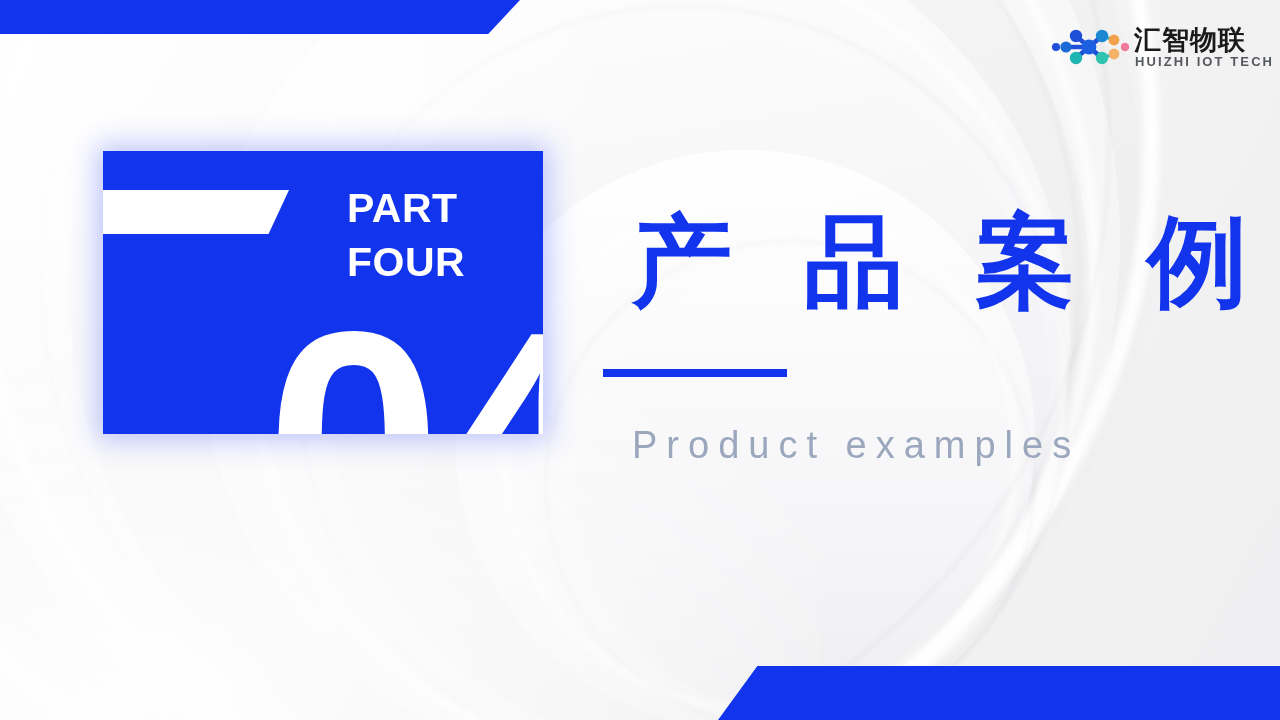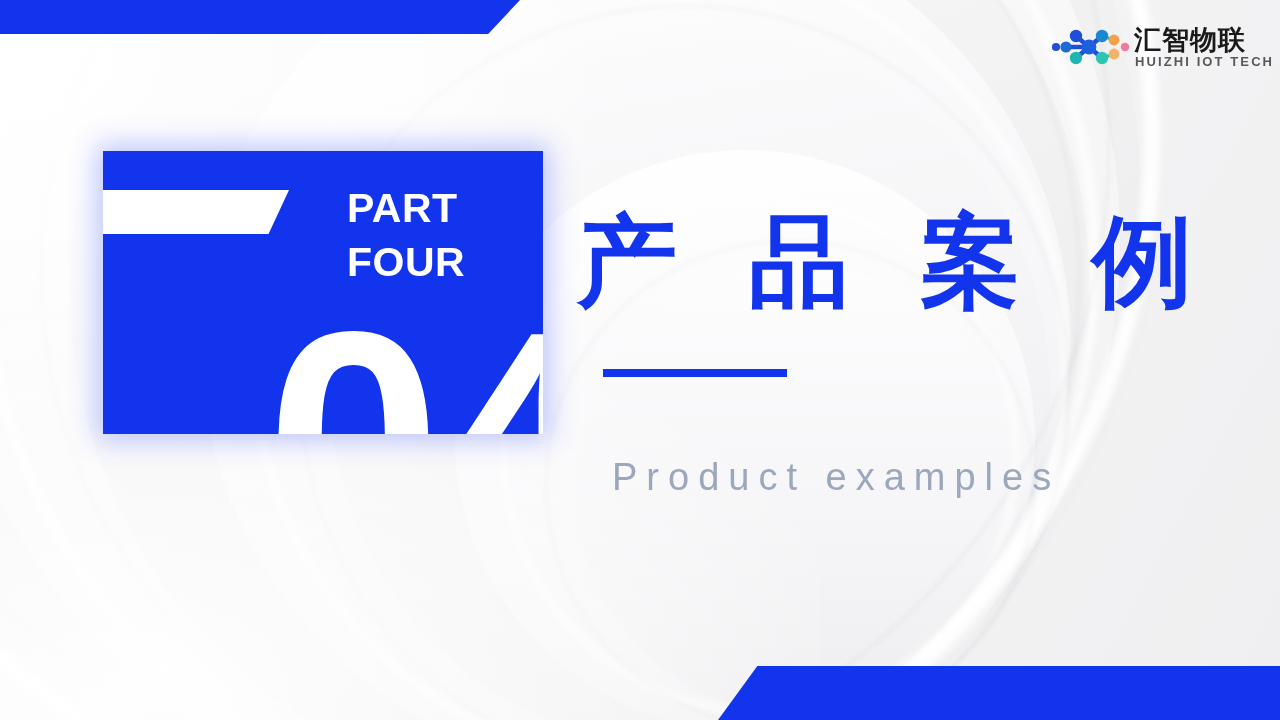--- a/index.html
+++ b/index.html
@@ -160,42 +160,41 @@
     font-size:315px;
     font-weight:bold;
     line-height:0.86;
     letter-spacing:-6px;
     white-space:nowrap;
     margin-left:45px;
   }
 
   
   #heading {
-    position:absolute; left:577px; top:206px; width:640px;
+    position:absolute; left:632px; top:206px; width:640px;
   }
   .title-cn {
     color:var(--blue);
     font-size:100px;
     font-weight:bold;
     line-height:1.1;
     letter-spacing:22px;
     white-space:nowrap;
   }
   .rule {
     position:absolute; left:603px; top:369px;
     width:184px; height:8px;
     background:var(--blue);
   }
   .subtitle-en {
-    position:absolute; left:612px; top:424px;
+    position:absolute; left:632px; top:424px;
     color:#9ba7bd;
     font-size:38px;
     letter-spacing:9px;
     white-space:nowrap;
-    margin-top:32px;
   }
 
   
   #logo { position:absolute; left:1046px; top:24px; width:224px; height:48px;text-align:right; }
   #logo svg { display:block; }
   .logo-cn {
     position:absolute; left:88px; top:-2px;
     font-size:27px; font-weight:bold; color:#1a1a1a;
     letter-spacing:1px; white-space:nowrap;
   }

